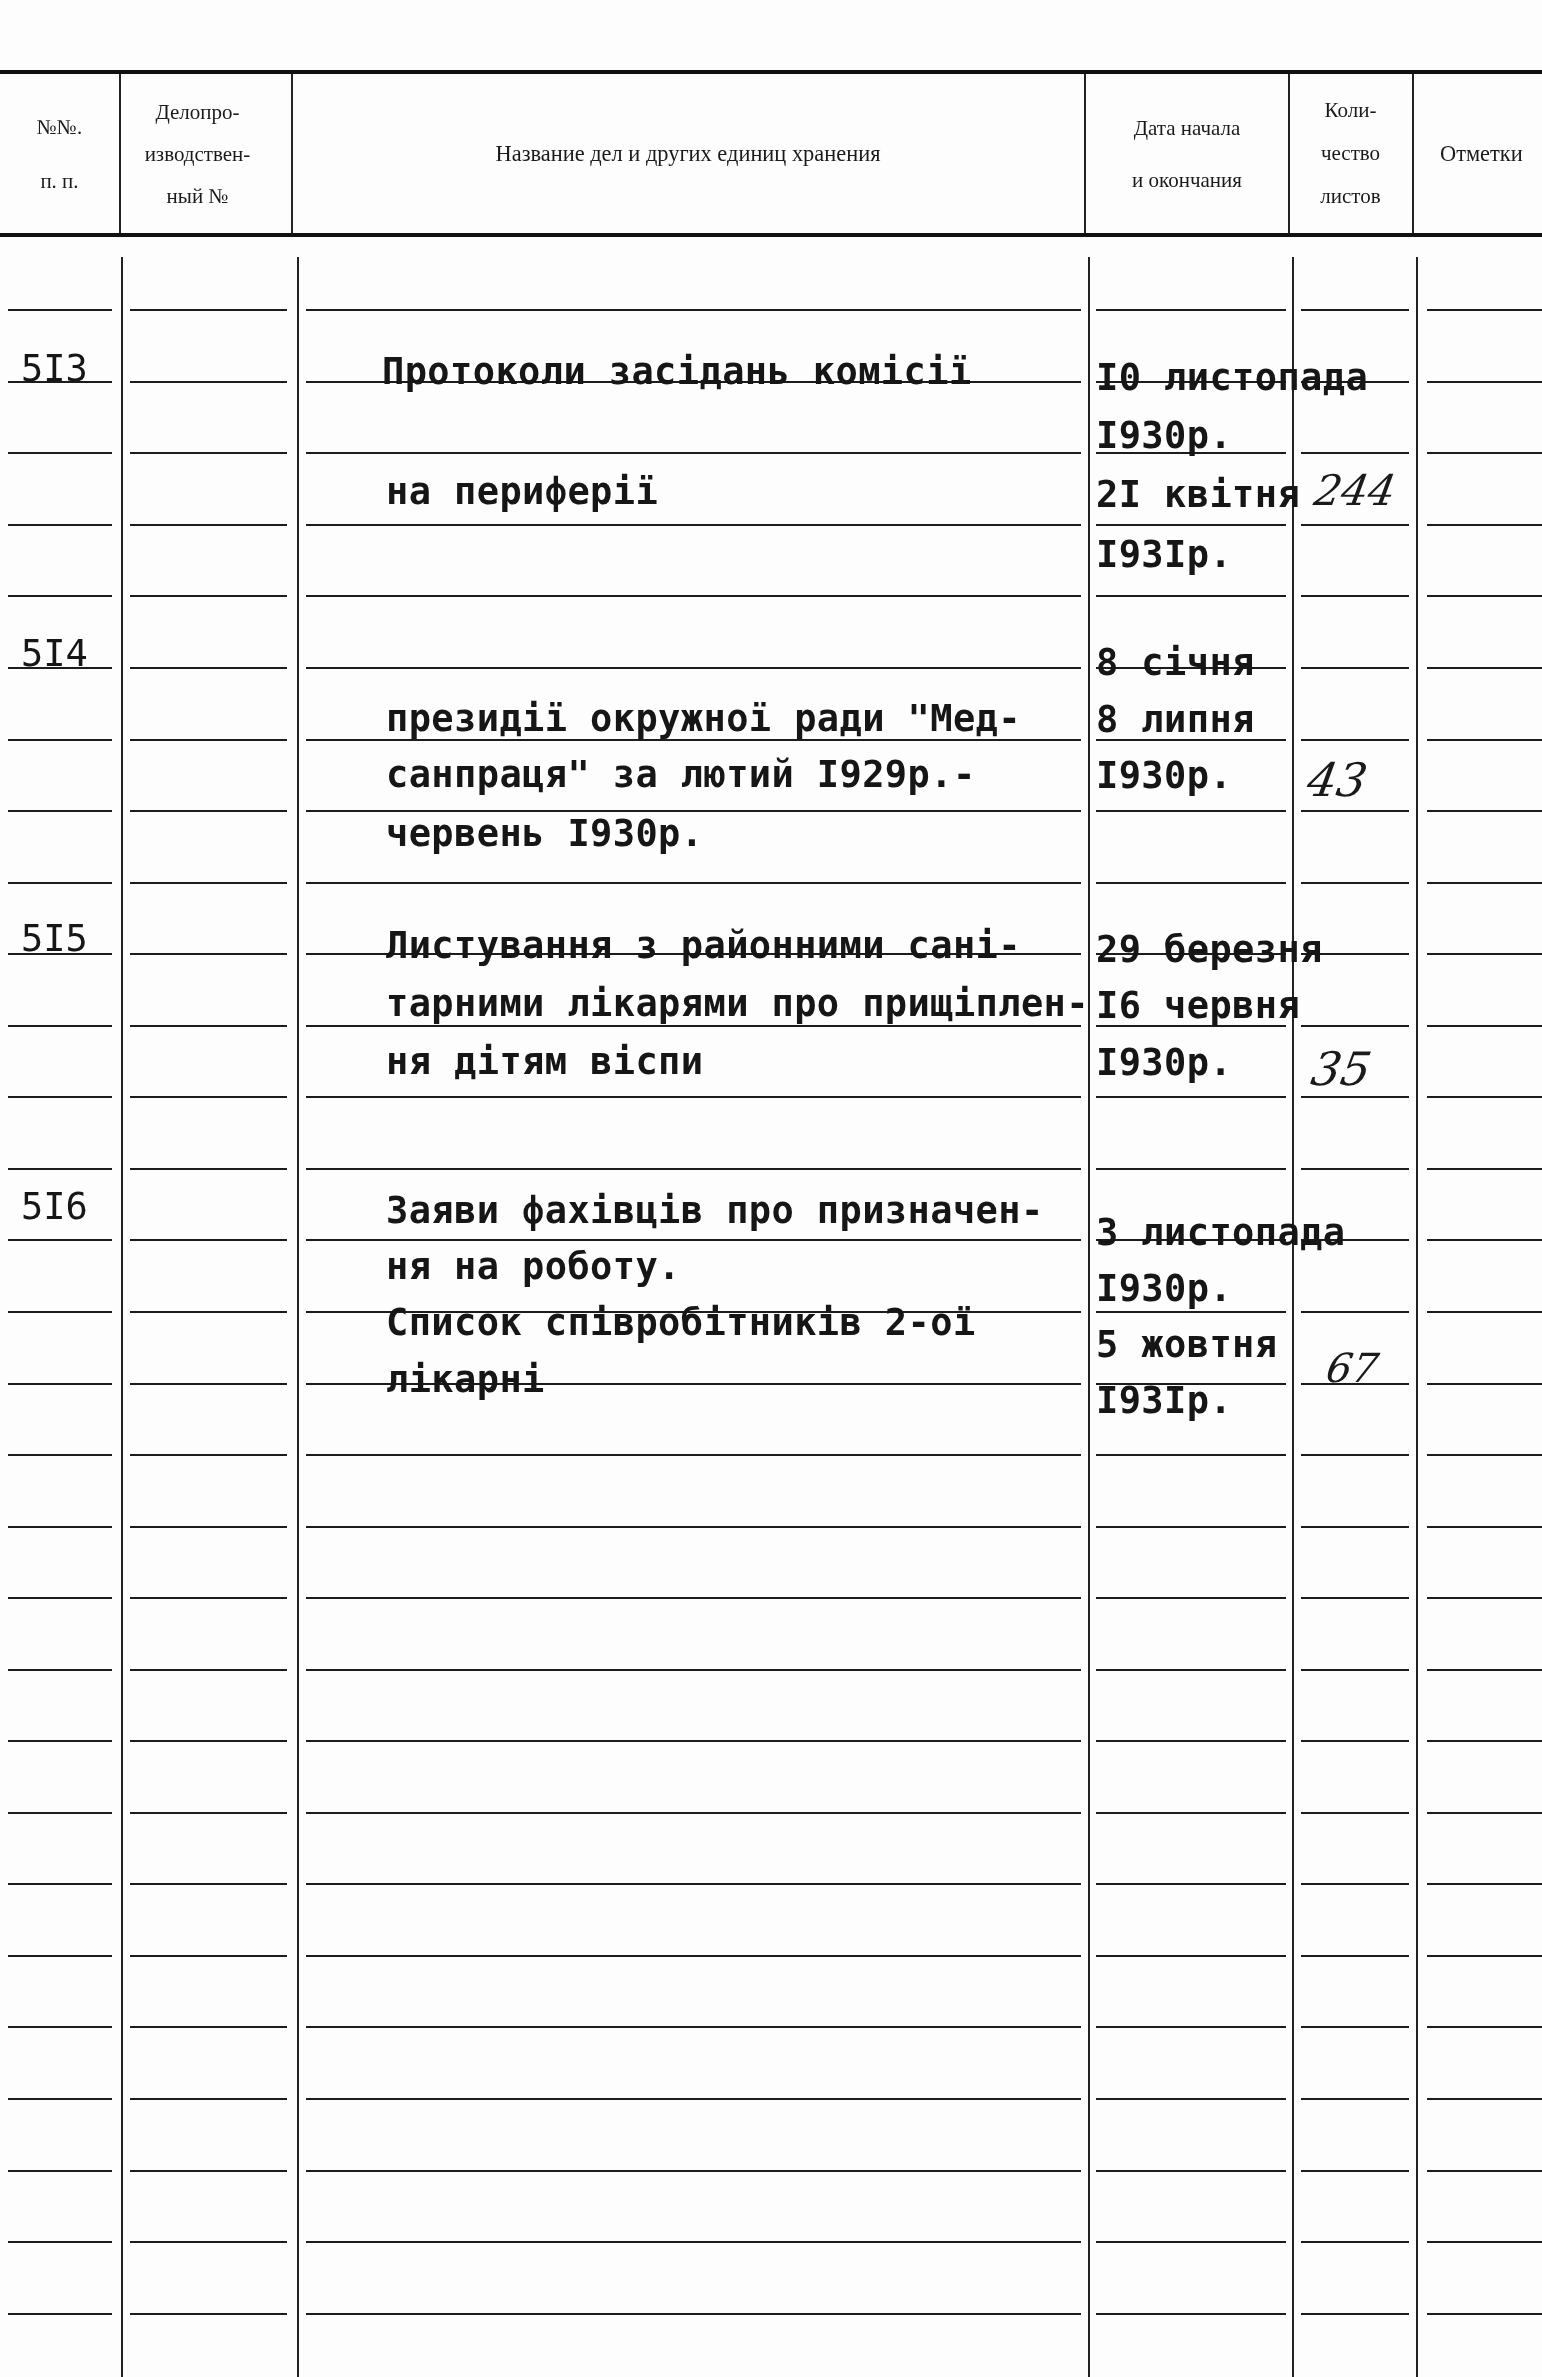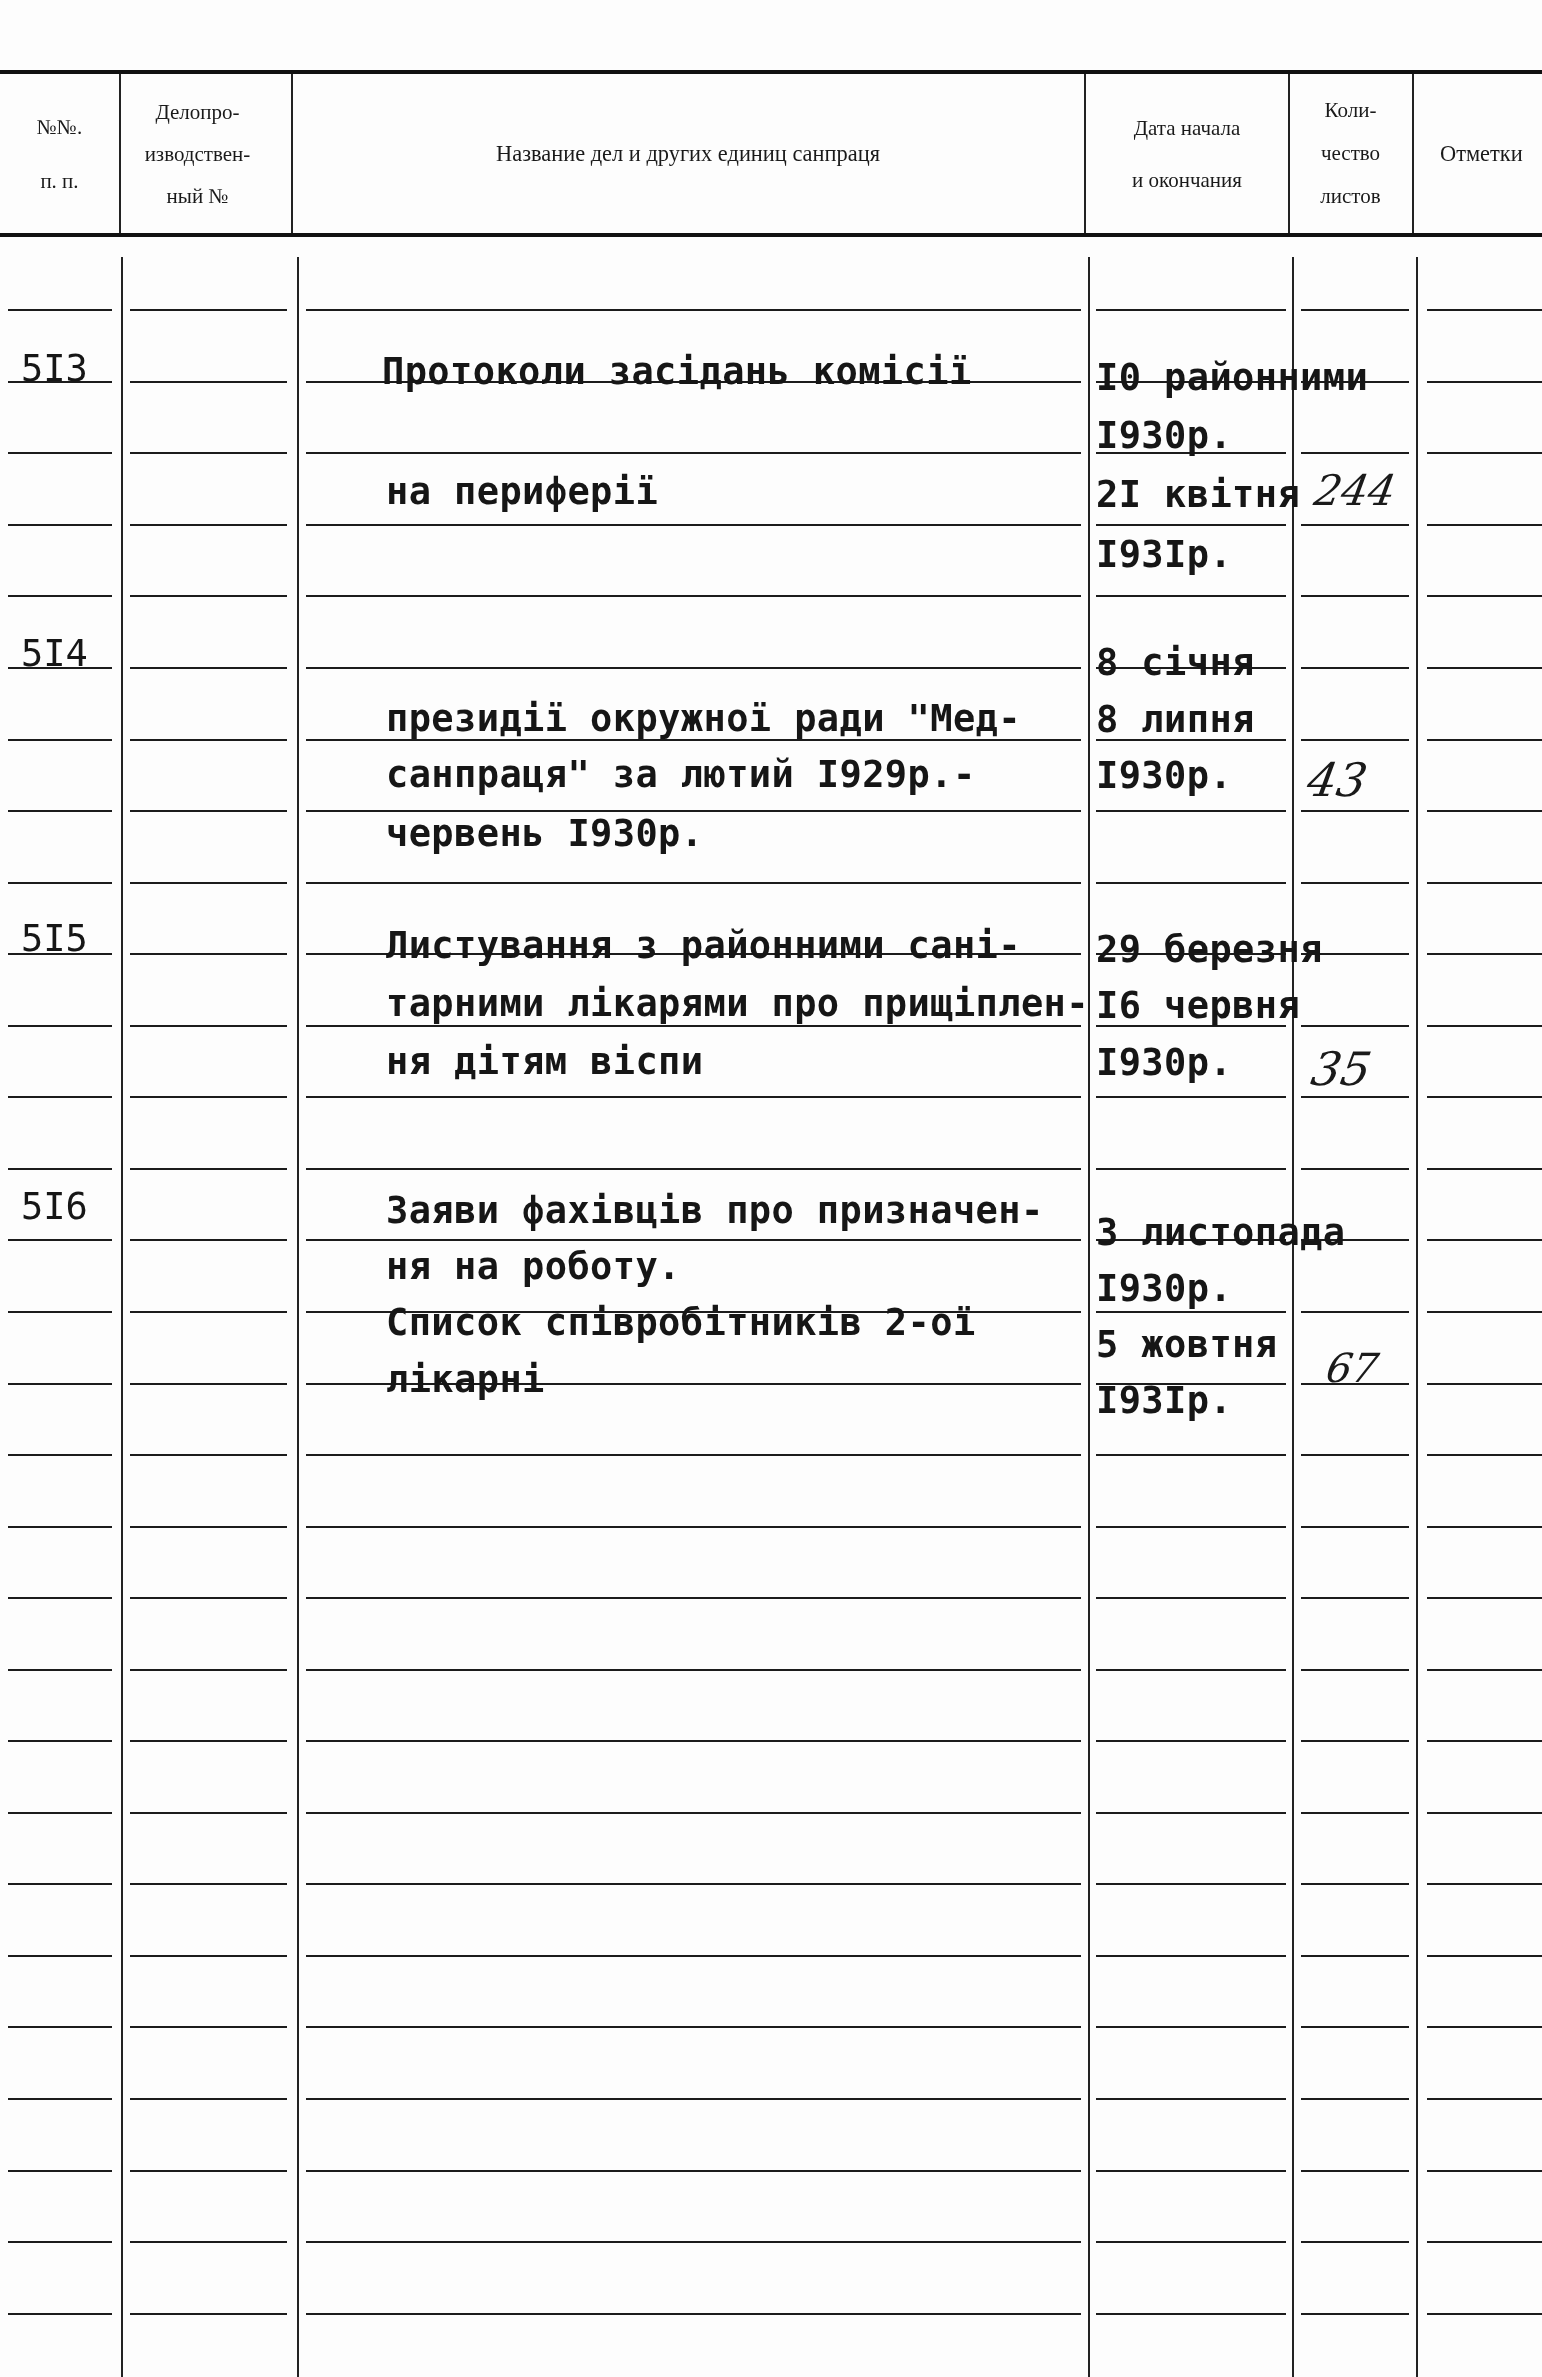--- a/index.html
+++ b/index.html
@@ -45,21 +45,21 @@
   <div class="hcell small" style="left:0;width:119px;line-height:54px">
     <span>№№.</span>
     <span>п. п.</span>
   </div>
   <div class="hcell small" style="left:121px;width:153px;line-height:42px">
     <span>Делопро-</span>
     <span>изводствен-</span>
     <span>ный №</span>
   </div>
   <div class="hcell" style="left:292px;width:792px">
-    <span>Название дел и других единиц санпраця</span>
+    <span>Название дел и других единиц хранения</span>
   </div>
   <div class="hcell small" style="left:1289px;width:123px;line-height:43px">
     <span>Коли-</span>
     <span>чество</span>
     <span>листов</span>
   </div>
   <div class="hcell small" style="left:1086px;width:202px;line-height:52px">
     <span>Дата начала</span>
     <span>и окончания</span>
   </div>
@@ -246,21 +246,21 @@
       <div class="rule" style="left: 130px; width: 157px; top: 2313px;"></div>
       <div class="rule" style="left: 306px; width: 775px; top: 2313px;"></div>
       <div class="rule" style="left: 1096px; width: 190px; top: 2313px;"></div>
       <div class="rule" style="left: 1301px; width: 108px; top: 2313px;"></div>
       <div class="rule" style="left: 1427px; width: 116px; top: 2313px;"></div>
     </div>
 
   <div class="num" style="left:21px;top:347px">5I3</div>
   <div class="typed" style="left:382px;top:350px">Протоколи засідань комісії</div>
   <div class="typed" style="left:386px;top:470px">на периферії</div>
-  <div class="typed" style="left:1096px;top:356px">I0 районними</div>
+  <div class="typed" style="left:1096px;top:356px">I0 листопада</div>
   <div class="typed" style="left:1096px;top:414px">I930р.</div>
   <div class="typed" style="left:1096px;top:473px">2I квітня</div>
   <div class="typed" style="left:1096px;top:533px">I93Iр.</div>
   <div class="hand" style="left:1315px;top:466px;font-size:42px">244</div>
 
   <div class="num" style="left:21px;top:632px">5I4</div>
   <div class="typed" style="left:386px;top:697px">президії окружної ради "Мед-</div>
   <div class="typed" style="left:386px;top:753px">санпраця" за лютий I929р.-</div>
   <div class="typed" style="left:386px;top:812px">червень  I930р.</div>
   <div class="typed" style="left:1096px;top:641px">8 січня</div>

